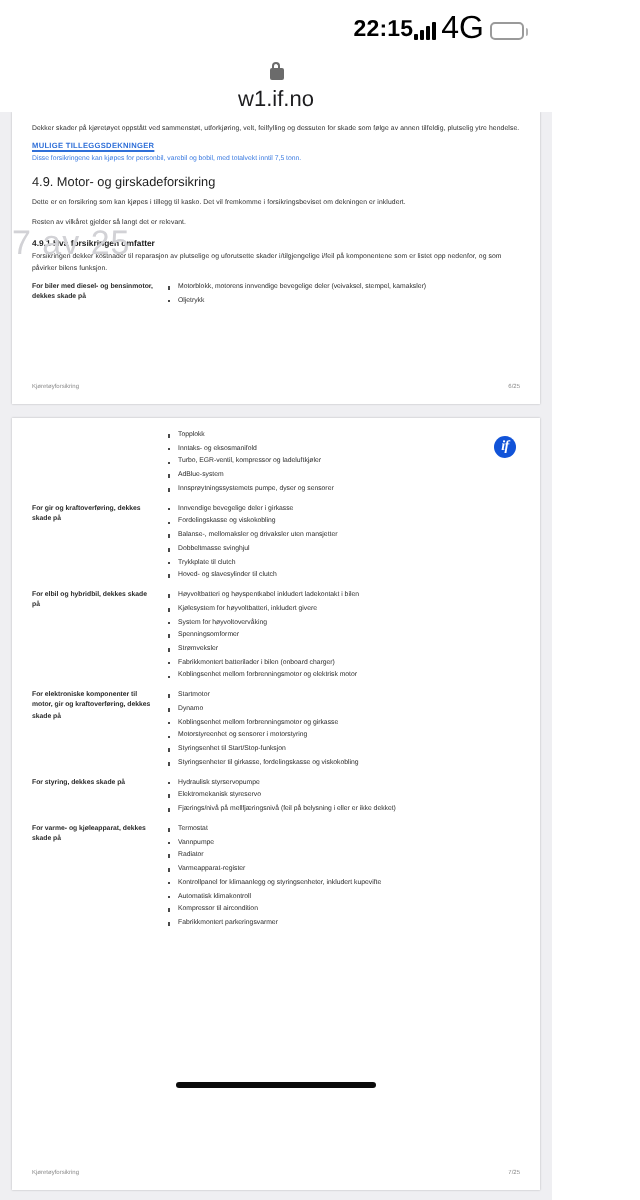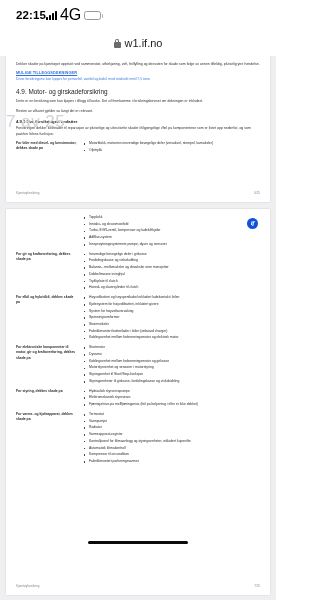--- a/index.html
+++ b/index.html
@@ -7,40 +7,40 @@
     width:276px; height:600px;
     font-family:"Liberation Sans", sans-serif;
     background:#ffffff;
     overflow:hidden;
   }
   body { position:relative; }
 
   
   .statusbar{
     height:30px; display:flex; align-items:center;
-    justify-content:flex-start; padding:0 14px 0 16px;
+    justify-content:flex-end; padding:0 14px 0 16px;
     background:#ffffff;
   }
   .sb-time{ font-size:11.5px; font-weight:bold; color:#000; letter-spacing:.1px; }
   .sb-right{ display:flex; align-items:center; gap:3px; }
   .bars{ display:flex; align-items:flex-end; gap:1px; height:9px; }
   .bars i{ display:block; width:2px; background:#000; border-radius:.5px; }
   .bars i:nth-child(1){ height:3px; }
   .bars i:nth-child(2){ height:5px; }
   .bars i:nth-child(3){ height:7px; }
   .bars i:nth-child(4){ height:9px; }
   .sb-net{ font-size:16px; color:#000; font-weight:500; }
   .batt{ width:17px; height:9px; border:1px solid #9a9a9a; border-radius:2.5px; position:relative; padding:1px; }
   .batt:after{ content:""; position:absolute; right:-3px; top:2.5px; width:1.5px; height:4px; background:#b0b0b0; border-radius:0 1px 1px 0; }
   .batt-fill{ height:100%; background:#f03a2e; border-radius:1px; }
 
   
   .urlbar{
     height:26px; display:flex; align-items:center; justify-content:center;
-    gap:4px; background:#ffffff;
+    gap:4px; background:#ffffff;flex-direction:column;
   }
   .lock{ width:7px; height:9px; position:relative; }
   .lock-body{ position:absolute; bottom:0; width:7px; height:5.5px; background:#6b6b6b; border-radius:1px; }
   .lock-sh{ position:absolute; top:0; left:1.5px; width:4px; height:4.5px; border:1.2px solid #6b6b6b; border-bottom:none; border-radius:2.5px 2.5px 0 0; }
   .url-text{ font-size:11px; color:#1c1c1e; }
 
   
   .viewer{
     position:absolute; top:56px; left:0; right:0; bottom:0;
     background:#efeff2;

